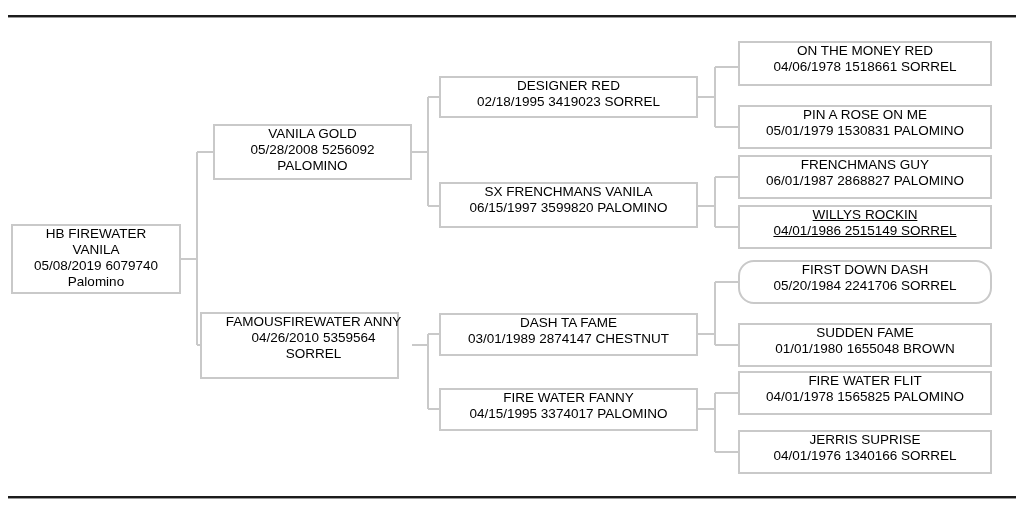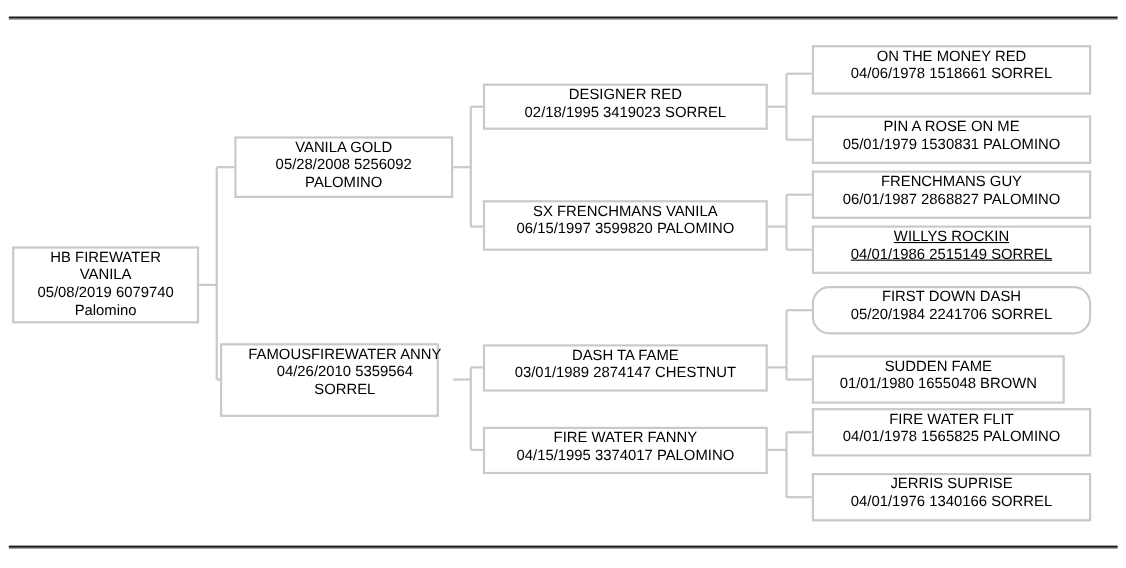--- a/index.html
+++ b/index.html
@@ -163,21 +163,21 @@
   <div class="node gen3" style="left:738px; top:205px; width:254px; height:44px;text-decoration:underline;">
     <span class="ln">WILLYS ROCKIN</span>
     <span class="ln">04/01/1986 2515149 SORREL</span>
   </div>
 
   <div class="node gen3" style="left:738px; top:260px; width:254px; height:44px;border-radius:16px;">
     <span class="ln">FIRST DOWN DASH</span>
     <span class="ln">05/20/1984 2241706 SORREL</span>
   </div>
 
-  <div class="node gen3" style="left:738px; top:323px; width:230px; height:44px;">
+  <div class="node gen3" style="left:738px; top:323px; width:254px; height:44px;">
     <span class="ln">SUDDEN FAME</span>
     <span class="ln">01/01/1980 1655048 BROWN</span>
   </div>
 
   <div class="node gen3" style="left:738px; top:371px; width:254px; height:44px;">
     <span class="ln">FIRE WATER FLIT</span>
     <span class="ln">04/01/1978 1565825 PALOMINO</span>
   </div>
 
   <div class="node gen3" style="left:738px; top:430px; width:254px; height:44px;">

